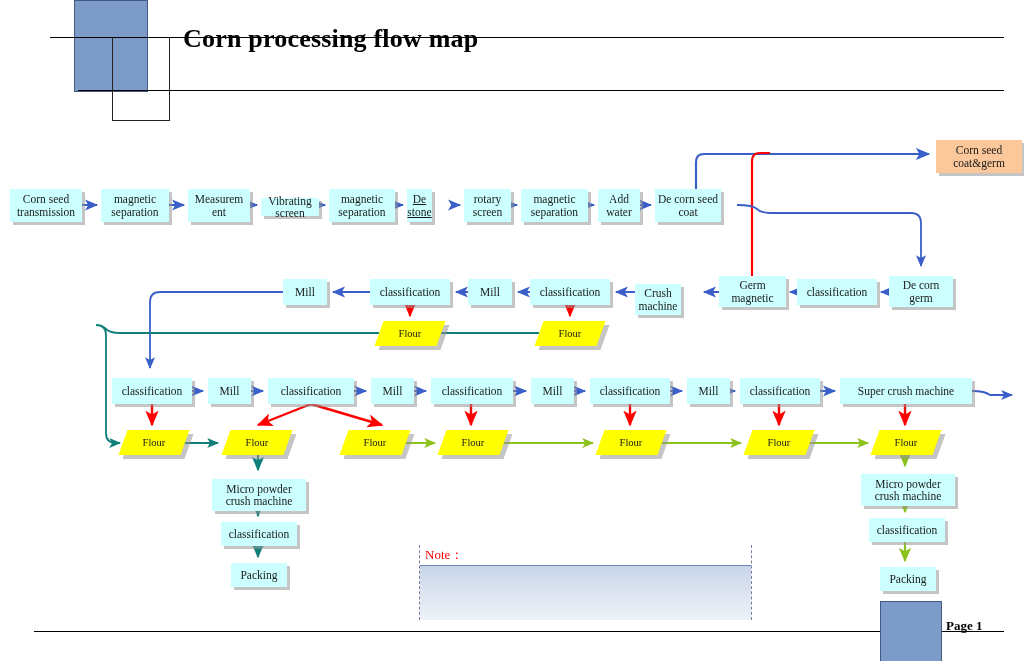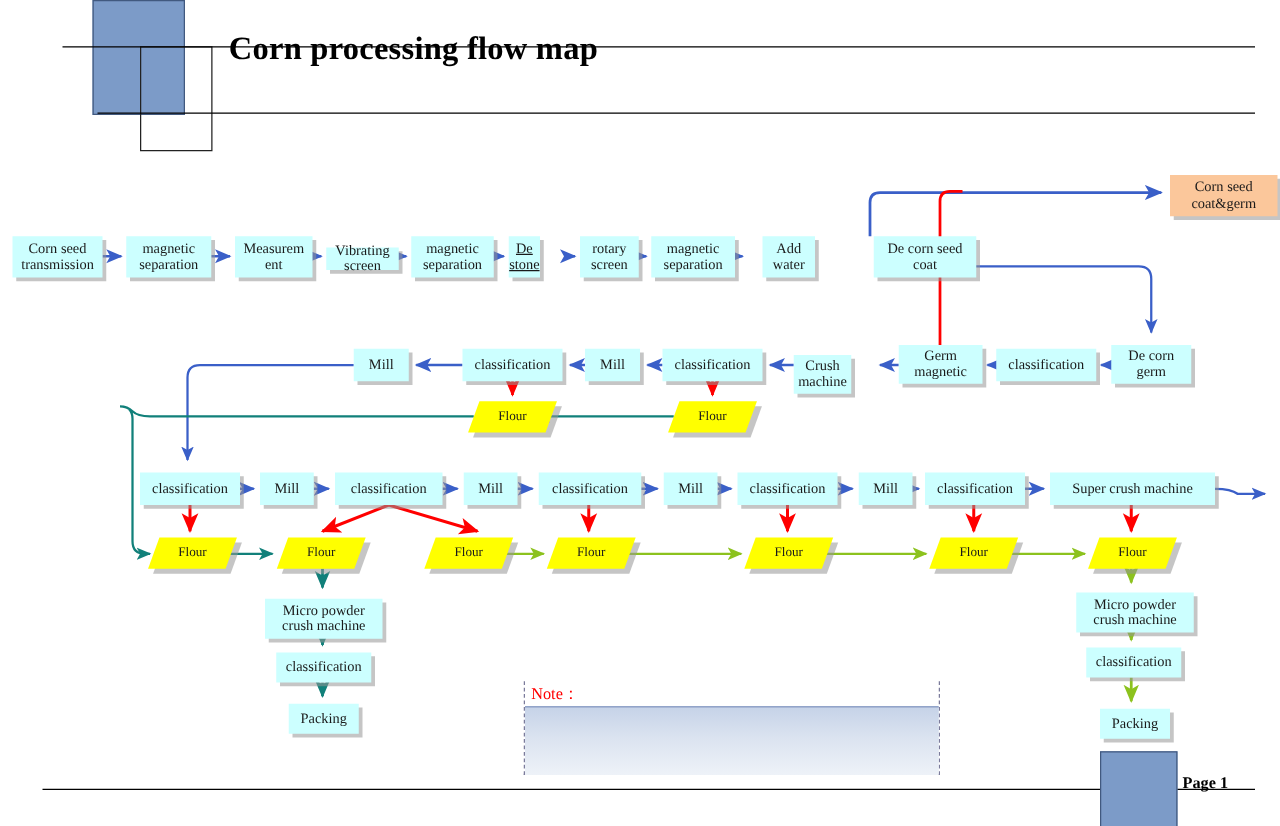--- a/index.html
+++ b/index.html
@@ -286,27 +286,27 @@
           <span>rotary</span>
           <span>screen</span>
         </div>
       </div>
       <div class="node" style="left: 521px; top: 189px; width: 67px; height: 33px;">
         <div>
           <span>magnetic</span>
           <span>separation</span>
         </div>
       </div>
-      <div class="node" style="left: 598px; top: 189px; width: 42px; height: 33px; margin-left: 12px;">
+      <div class="node" style="left: 598px; top: 189px; width: 42px; height: 33px;">
         <div>
           <span>Add</span>
           <span>water</span>
         </div>
       </div>
-      <div class="node" style="left: 655px; top: 189px; width: 82px; height: 33px; margin-left: 44px;">
+      <div class="node" style="left: 655px; top: 189px; width: 66px; height: 33px;">
         <div>
           <span>De corn seed</span>
           <span>coat</span>
         </div>
       </div>
       <div class="node orange" style="left: 936px; top: 140px; width: 86px; height: 33px;">
         <div>
           <span>Corn seed</span>
           <span>coat&amp;germ</span>
         </div>

